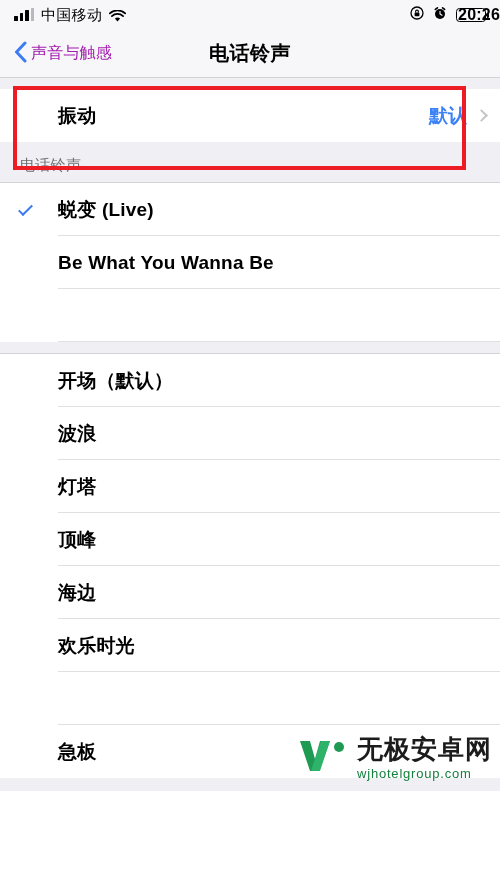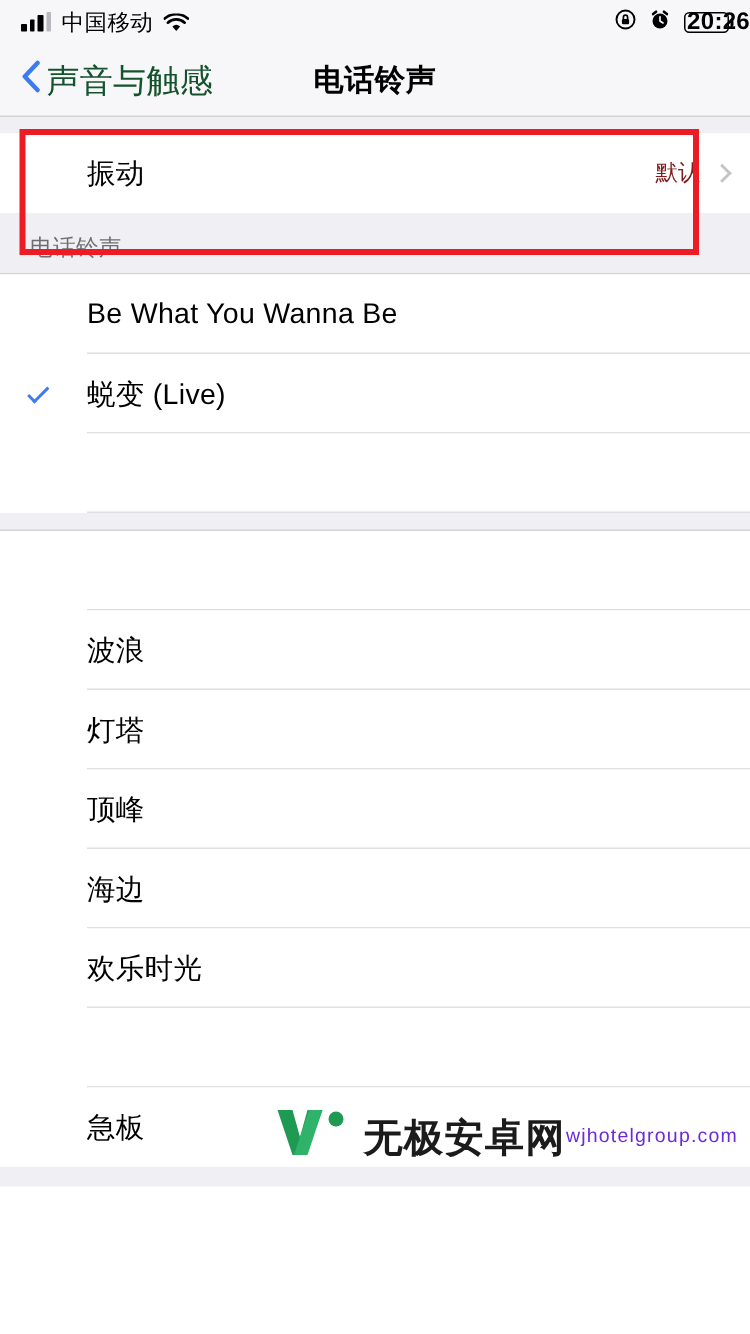--- a/index.html
+++ b/index.html
@@ -59,49 +59,49 @@
     background: #f7f7f9;
     display: flex;
     align-items: center;
     padding: 0 14px;
     border-bottom: 1px solid #d3d3d6;
   }
   .back {
     display: flex; align-items: center; gap: 4px;
     color: #3d7bf2; cursor: pointer;
   }
-  .back-label { font-size: 22px; color: #14532d; letter-spacing: .2px; }
+  .back-label { font-size: 16px; color: #a21caf; letter-spacing: .2px; }
   .nav-title {
     position: absolute; left: 0; right: 0;
     text-align: center;
     font-size: 20px; font-weight: bold; color: #000;
     pointer-events: none;
     letter-spacing: .5px;
   }
 
   
   .body { background: #efeff4; height: 811px; position: relative; }
 
-  .group { background: #ffffff; }
+  .group { background: #ffffff; font-weight: bold; }
   .row {
     position: relative;
     display: flex; align-items: center;
     min-height: 53px;
     padding: 0 14px 0 58px;
     background: #fff;
     font-size: 19px;
     color: #000;
     cursor: pointer;
   }
   .row .sep {
     position: absolute; left: 58px; right: 0; bottom: 0;
     height: 1px; background: #e0e0e2;
   }
   .row-title { flex: 1; letter-spacing: .2px; }
-  .row-value { color: #7f1d1d; font-size: 15px; margin-right: 10px; }
+  .row-value { color: #3b82f6; font-size: 19px; margin-right: 10px; }
   .chev {
     width: 9px; height: 9px;
     border-top: 2px solid #c4c4c6;
     border-right: 2px solid #c4c4c6;
     transform: rotate(45deg);
     flex: 0 0 auto;
   }
   .check {
     position: absolute; left: 22px; top: 50%;
     transform: translateY(-60%) rotate(45deg);
@@ -130,23 +130,23 @@
     z-index: 20;
   }
 
   
   .watermark {
     position: absolute;
     right: 8px; bottom: 10px;
     display: flex; align-items: center; gap: 9px;
     z-index: 15;
   }
-  .wm-text { display: flex; flex-direction: row; line-height: 1; }
+  .wm-text { display: flex; flex-direction: column; line-height: 1; }
   .wm-cn { font-size: 26px; font-weight: bold; color: #1b1b1b; letter-spacing: 1px; }
-  .wm-url { font-size: 13px; color: #6d28d9; letter-spacing: .8px; margin-top: 5px; text-align: center; }
+  .wm-url { font-size: 13px; color: #15803d; letter-spacing: .8px; margin-top: 5px; }
 </style>
 </head>
 <body>
 
 <div id="phone">
 
   <div class="statusbar">
     <div class="sb-left">
       <span class="bars">
         <i></i>
@@ -208,38 +208,39 @@
         <span class="row-value">默认</span>
         <span class="chev"></span>
       </div>
     </div>
 
     <div class="section-header">电话铃声</div>
 
     <div class="group-top-line"></div>
     <div class="group" id="custom-group">
         <div class="row">
-          <span class="row-title">Be What You Wanna Be</span>
-          <span class="sep"></span>
-        </div>
-        <div class="row">
           <span class="check"></span>
           <span class="row-title">蜕变 (Live)</span>
           <span class="sep"></span>
         </div>
         <div class="row">
+          <span class="row-title">Be What You Wanna Be</span>
+          <span class="sep"></span>
+        </div>
+        <div class="row">
           <span class="sep"></span>
         </div>
       </div>
 
     <div class="gap"></div>
     <div class="group-top-line"></div>
 
     <div class="group" id="stock-group">
         <div class="row">
+          <span class="row-title">开场（默认）</span>
           <span class="sep"></span>
         </div>
         <div class="row">
           <span class="row-title">波浪</span>
           <span class="sep"></span>
         </div>
         <div class="row">
           <span class="row-title">灯塔</span>
           <span class="sep"></span>
         </div>

